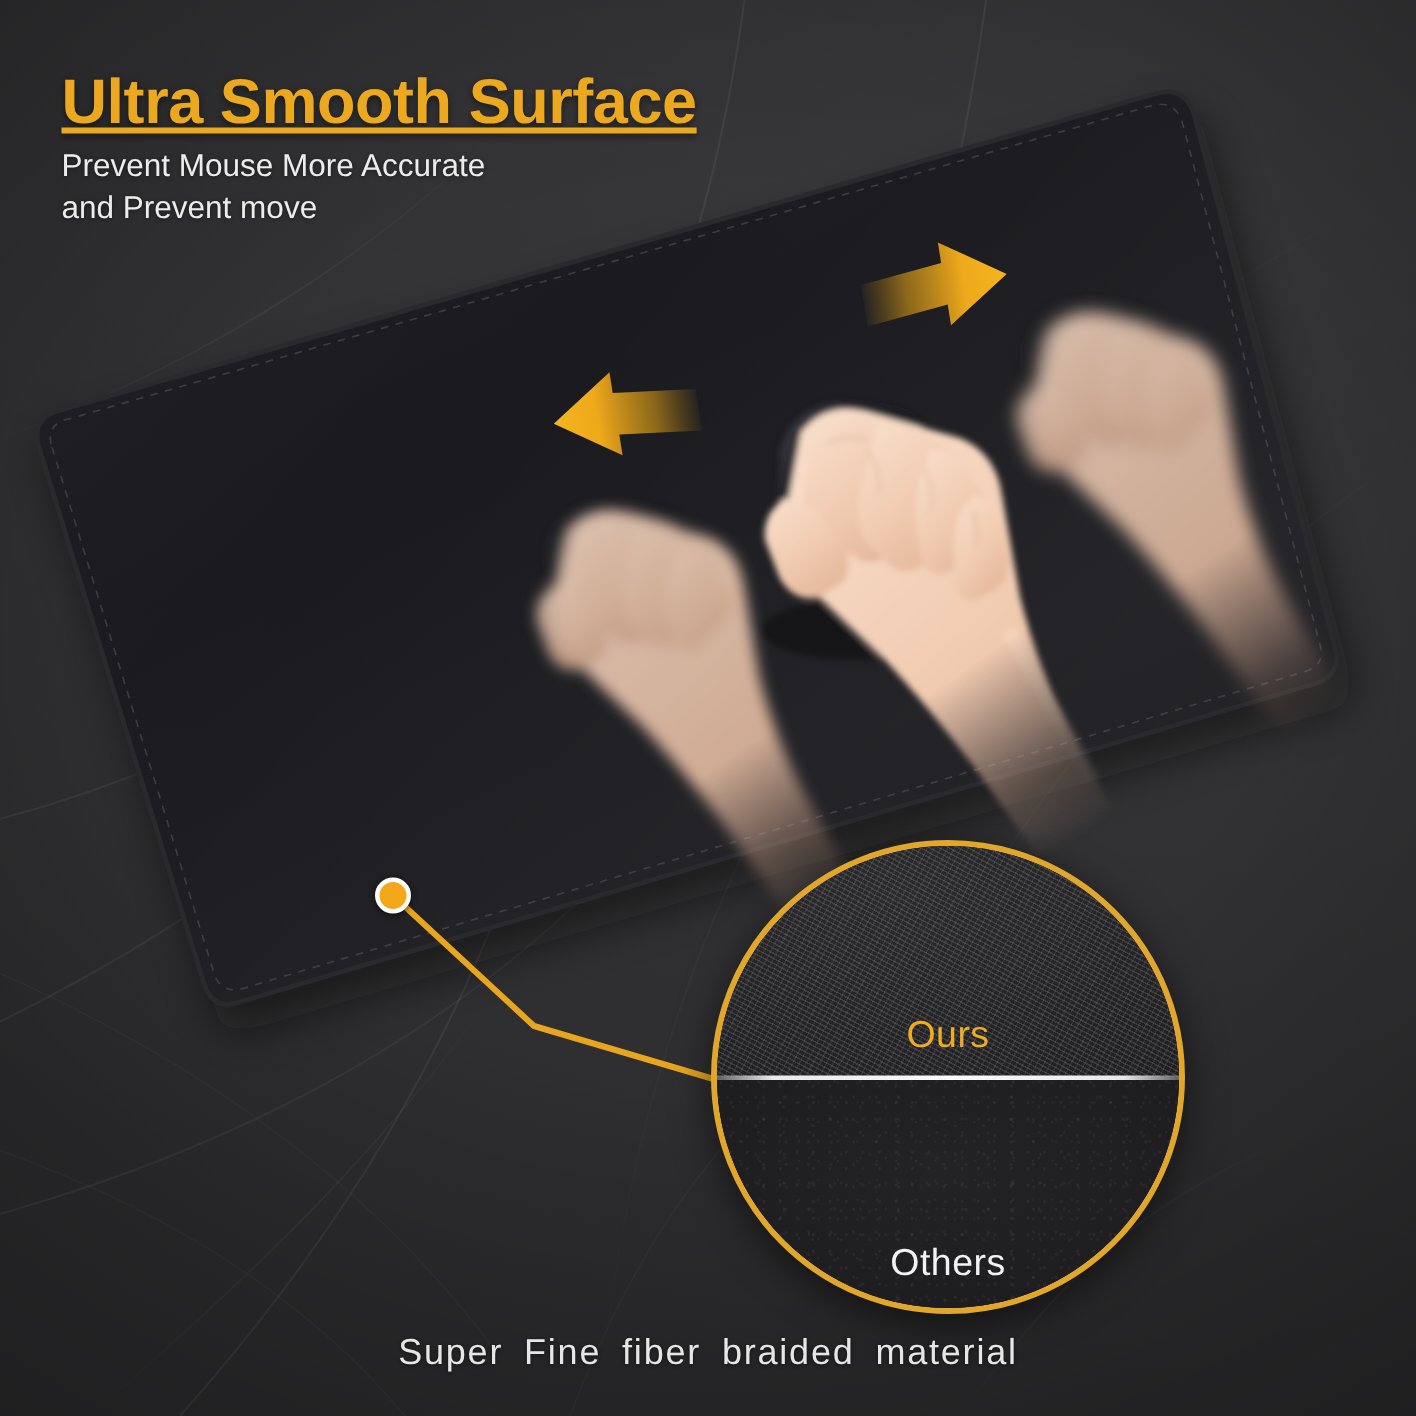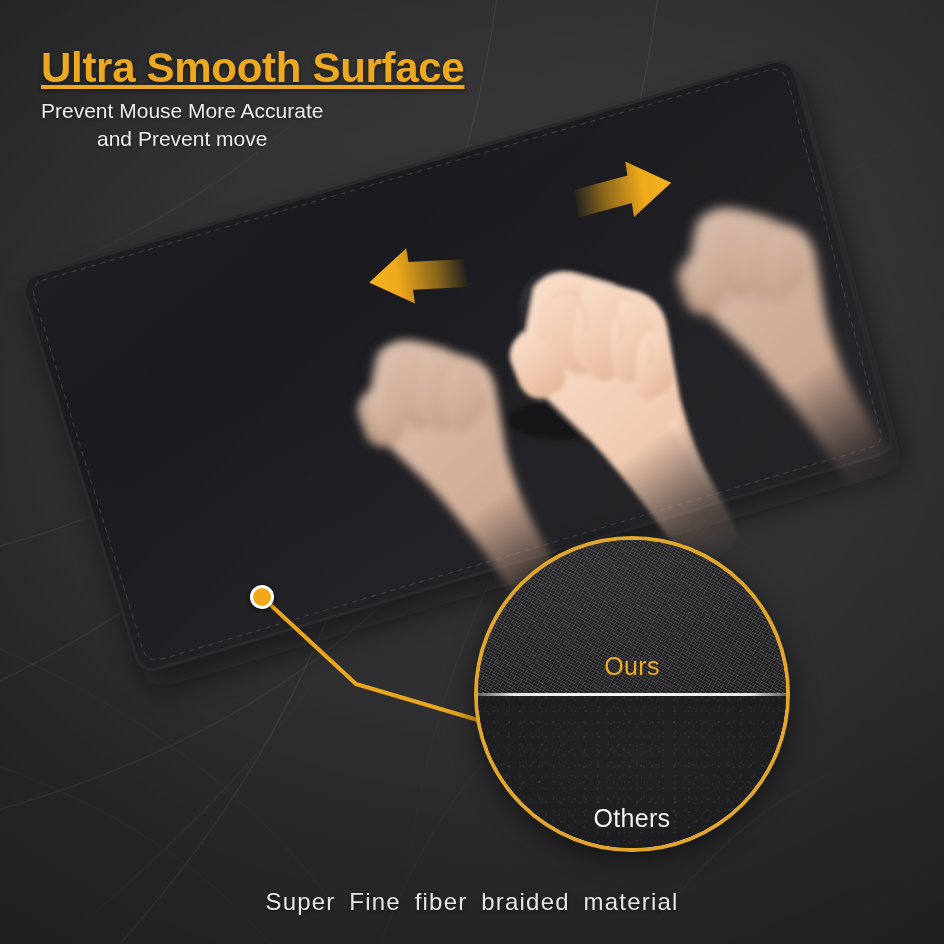--- a/index.html
+++ b/index.html
@@ -30,21 +30,21 @@
 
   
   .arrows{position:absolute;inset:0;}
 
   
   .hands{position:absolute;inset:0;}
 
   
   .mag{
     position:absolute;
-    left:474px;top:536px;
+    left:474px;top:560px;
     width:316px;height:316px;
     border-radius:50%;
     border:4px solid #e0a72a;
     overflow:hidden;
     box-shadow:0 6px 26px rgba(0,0,0,.55);
     background:#6d28d9;
   }
   .mag-top{
     position:absolute;left:0;top:0;width:100%;height:50%;
     background-color:#232326;
@@ -98,21 +98,20 @@
     letter-spacing:-.3px;
     text-shadow:0 2px 5px rgba(0,0,0,.45);
     text-decoration:underline;
   }
   .subtitle{
     position:absolute;left:41px;top:97px;
     font-size:21px;
     color:#ececec;
     line-height:1.35;
     text-shadow:0 1px 3px rgba(0,0,0,.45);
-    text-align:center;
   }
   .caption{
     position:absolute;left:0;top:888px;width:944px;
     text-align:center;
     font-size:24px;
     color:#e6e6e6;
     letter-spacing:1.2px;
     word-spacing:6px;
     text-shadow:0 1px 3px rgba(0,0,0,.5);
   }

